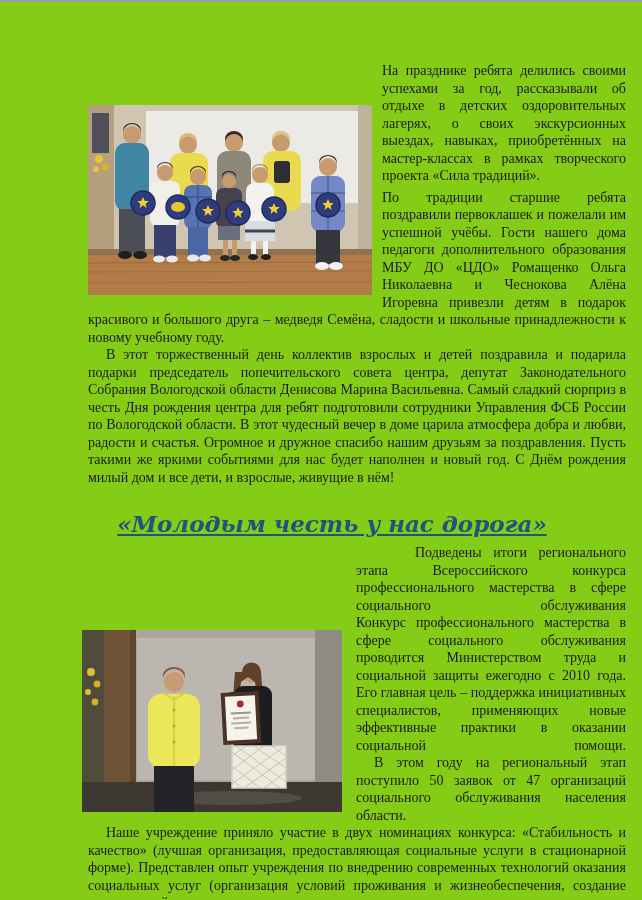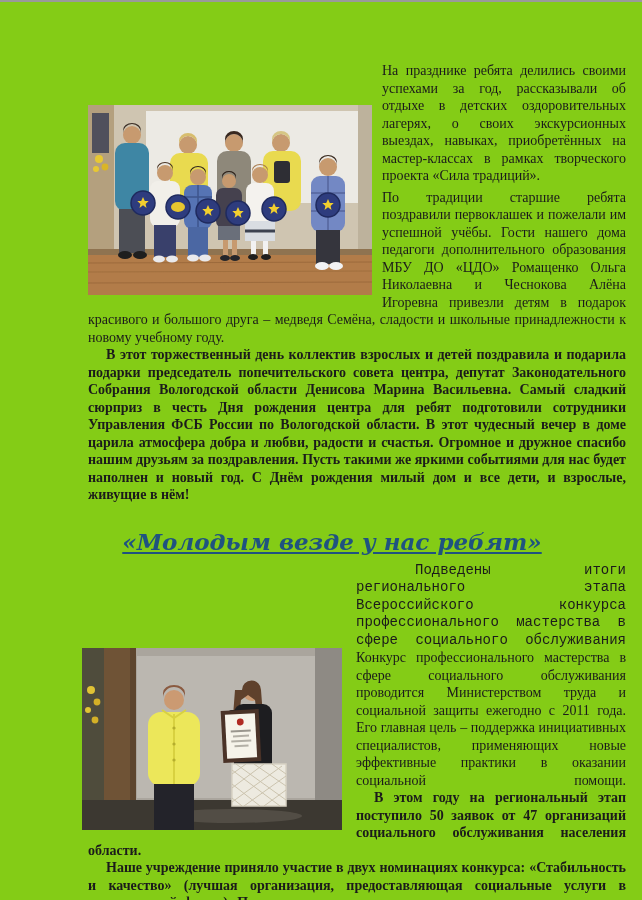--- a/index.html
+++ b/index.html
@@ -22,22 +22,22 @@
     left:88px;top:60px;
     width:538px;
   }
   .body-text{
     margin:0;
     font-size:14px;
     line-height:17.5px;
     text-align:justify;
   }
   .body-text.gap{margin-top:4px;}
-  .body-text.indent{text-indent:18px;font-weight:bold;}
-  .body-text.tab-indent{text-indent:59px;font-family:Liberation Mono, monospace;}
+  .body-text.indent{text-indent:18px;}
+  .body-text.tab-indent{text-indent:59px;}
   .justify-all{text-align:justify;text-align-last:justify;}
   .photo{
     margin:0;padding:0;
     display:block;
   }
   .photo svg{display:block;}
   .photo1{
     float:left;
     width:284px;height:190px;
     margin:43px 10px 8px 0;
@@ -164,21 +164,21 @@
               <use href="#star" x="240" y="100"></use>
           </g>
         </svg>
       </figure>
 
       <p class="body-text">На празднике ребята делились своими успехами за год, рассказывали об отдыхе в детских оздоровительных лагерях, о своих экскурсионных выездах, навыках, приобретённых на мастер-классах в рамках творческого проекта «Сила традиций».</p>
       <p class="body-text gap">По традиции старшие ребята поздравили первоклашек и пожелали им успешной учёбы. Гости нашего дома педагоги дополнительного образования МБУ ДО «ЦДО» Ромащенко Ольга Николаевна и Чеснокова Алёна Игоревна привезли детям в подарок красивого и большого друга – медведя Семёна, сладости и школьные принадлежности к новому учебному году.</p>
       <p class="body-text indent">В этот торжественный день коллектив взрослых и детей поздравила и подарила подарки председатель попечительского совета центра, депутат Законодательного Собрания Вологодской области Денисова Марина Васильевна. Самый сладкий сюрприз в честь Дня рождения центра для ребят подготовили сотрудники Управления ФСБ России по Вологодской области. В этот чудесный вечер в доме царила атмосфера добра и любви, радости и счастья. Огромное и дружное спасибо нашим друзьям за поздравления. Пусть такими же яркими событиями для нас будет наполнен и новый год. С Днём рождения милый дом и все дети, и взрослые, живущие в нём!</p>
     </section>
 
-    <h1 class="article-title">«Молодым везде у нас ребят»</h1>
+    <h1 class="article-title">«Молодым честь у нас дорога»</h1>
 
     <section class="article">
 
       <figure class="photo photo2">
         <svg viewBox="0 0 260 182" width="260" height="182" xmlns="http://www.w3.org/2000/svg">
 
           <rect width="260" height="182" fill="#aaa59d"></rect>
           <rect x="55" y="8" width="180" height="142" fill="#bbb7b0"></rect>
           <rect x="233" y="0" width="27" height="182" fill="#8e8a84"></rect>
           <rect x="22" y="0" width="32" height="162" fill="#6f5336"></rect>
@@ -227,19 +227,19 @@
             <line x1="172" y1="116" x2="204" y2="138"></line>
             <line x1="190" y1="116" x2="204" y2="126"></line>
             <line x1="150" y1="122" x2="198" y2="158"></line>
             <line x1="150" y1="136" x2="178" y2="158"></line>
             <line x1="150" y1="150" x2="160" y2="158"></line>
           </g>
         </svg>
       </figure>
 
       <p class="body-text justify-all tab-indent">Подведены итоги регионального этапа Всероссийского конкурса профессионального мастерства в сфере социального обслуживания</p>
-      <p class="body-text justify-all">Конкурс профессионального мастерства в сфере социального обслуживания проводится Министерством труда и социальной защиты ежегодно с 2011 года. Его главная цель – поддержка инициативных специалистов, применяющих новые эффективные практики в оказании социальной помощи.</p>
+      <p class="body-text justify-all">Конкурс профессионального мастерства в сфере социального обслуживания проводится Министерством труда и социальной защиты ежегодно с 2010 года. Его главная цель – поддержка инициативных специалистов, применяющих новые эффективные практики в оказании социальной помощи.</p>
       <p class="body-text indent">В этом году на региональный этап поступило 50 заявок от 47 организаций социального обслуживания населения области.</p>
       <p class="body-text indent">Наше учреждение приняло участие в двух номинациях конкурса: «Стабильность и качество» (лучшая организация, предоставляющая социальные услуги в стационарной форме). Представлен опыт учреждения по внедрению современных технологий оказания социальных услуг (организация условий проживания и жизнеобеспечения, создание развивающей среды для воспитанников; реализация проектов, направленных на подготовку воспитанников к самостоятельной жизни; оказание адресной помощи семьям выпускников, замещающим семьям в вопросах социальной адаптации, культурно-досугового и интеллектуального</p>
     </section>
 
   </div>
 </div>
 
 </body></html>

